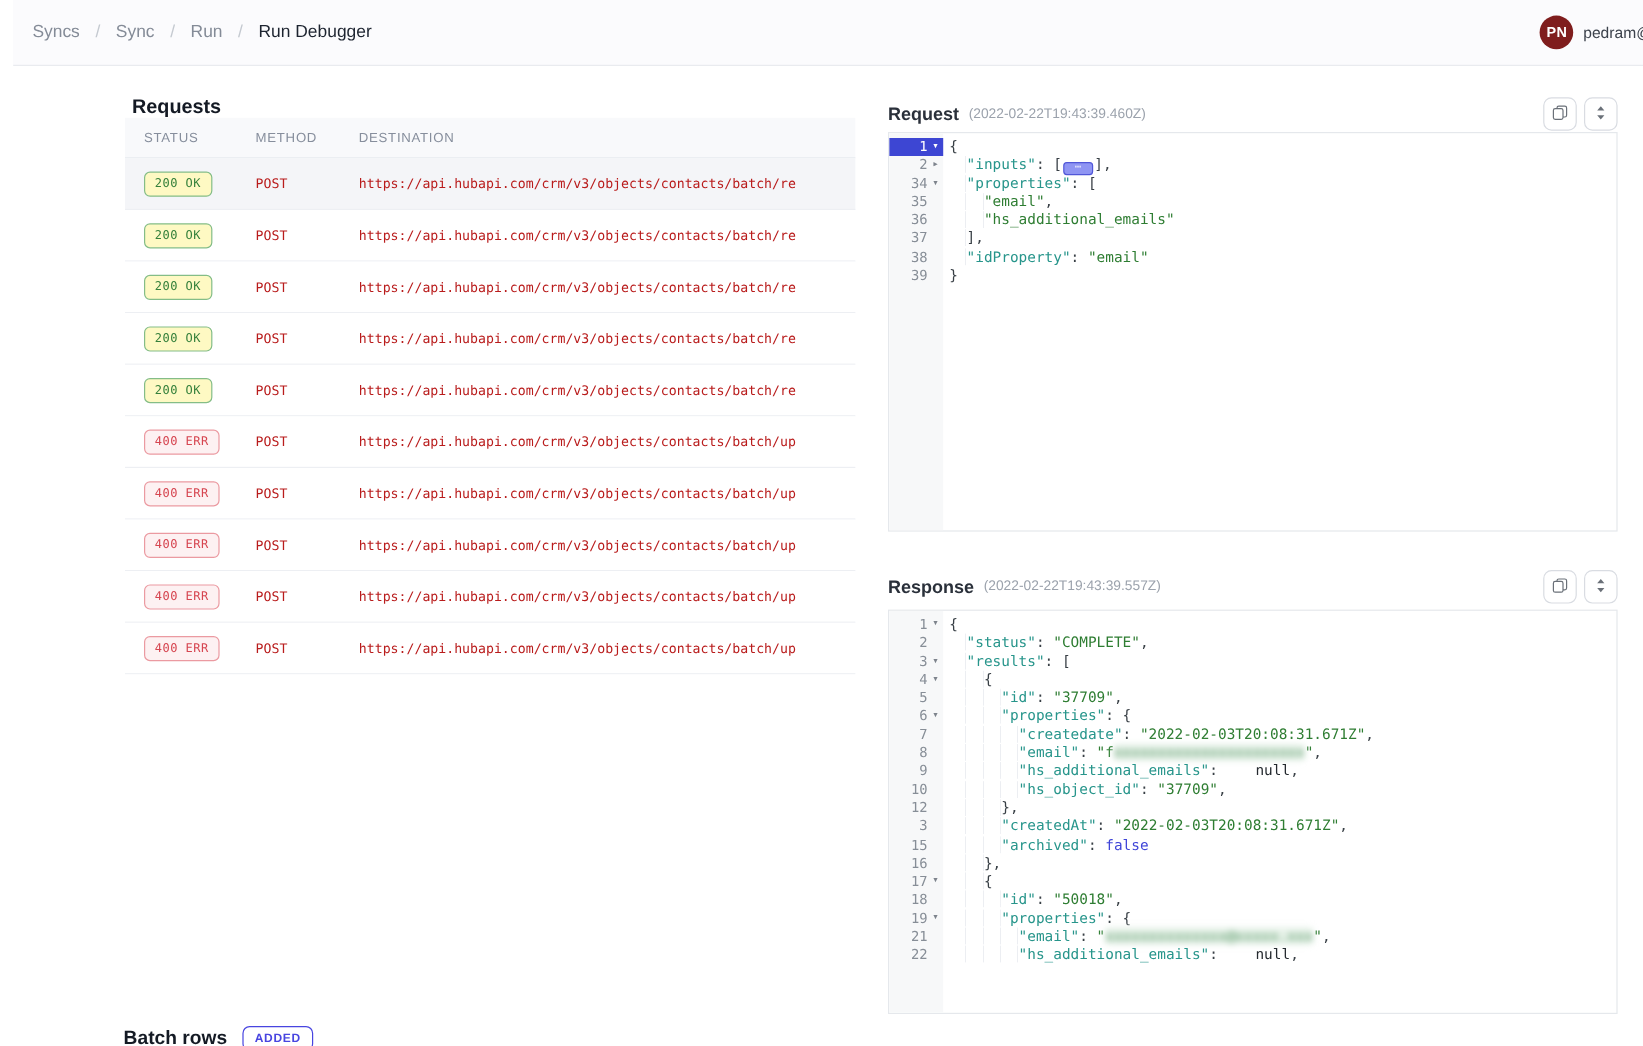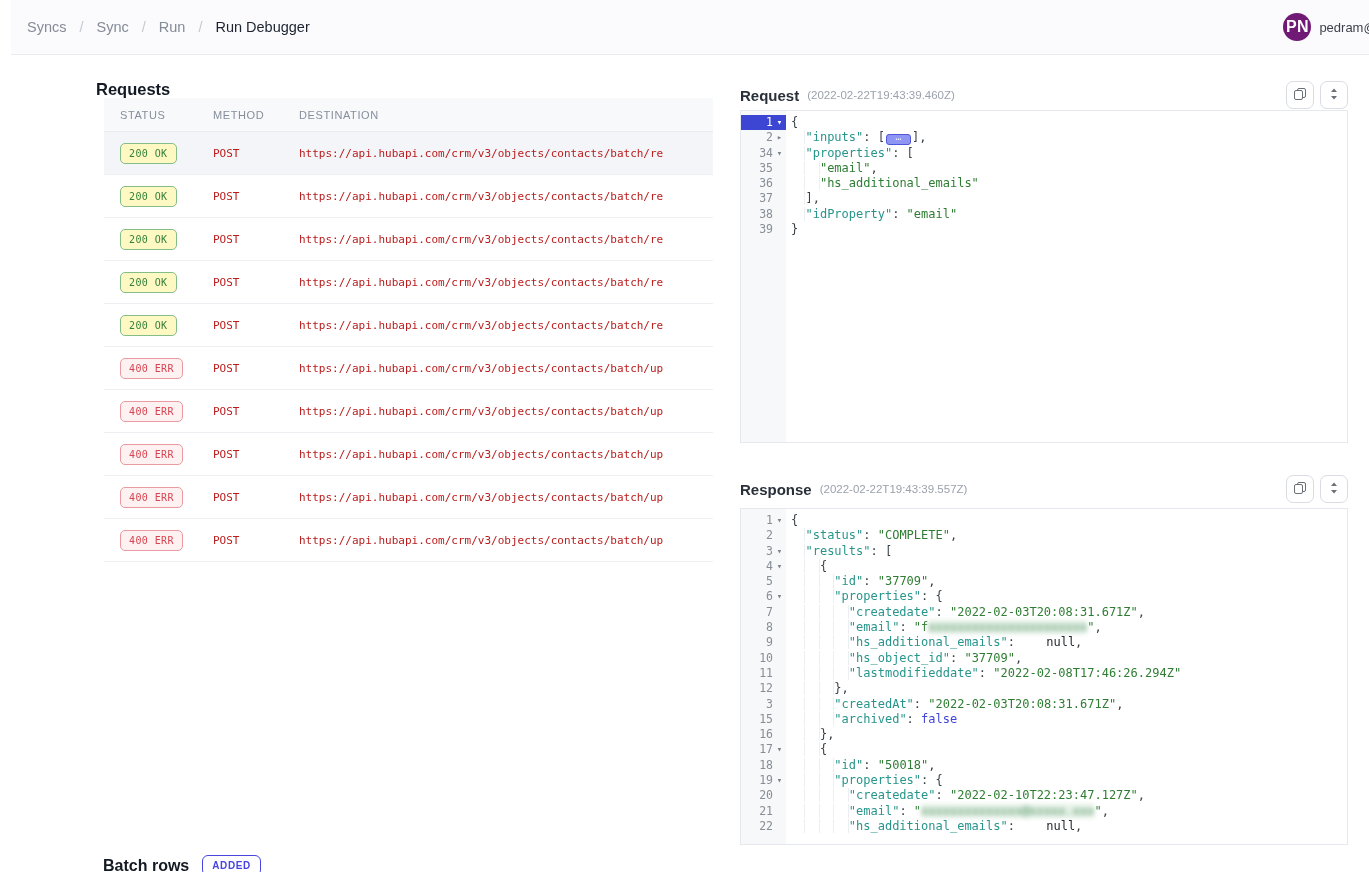--- a/index.html
+++ b/index.html
@@ -9,27 +9,27 @@
   
   .top-header { position:absolute; left:11px; top:0; width:1369px; height:55px;
     background:#fbfbfd; border-bottom:1px solid #e9ebef;
     display:flex; align-items:center; padding:0 16px; }
   .breadcrumb { display:flex; align-items:center; gap:13px; font-size:14.5px; }
   .bc-link { color:#848b97; cursor:pointer; }
   .bc-sep  { color:#c4c9d0; }
   .bc-current { color:#1d2430; }
   .user-menu { margin-left:auto; display:flex; align-items:center; gap:8px;
     white-space:nowrap; margin-right:-30px; }
-  .avatar { width:28px; height:28px; border-radius:50%; background:#701a75;
-    color:#fff; font-size:16px; font-weight:bold; display:flex;
+  .avatar { width:28px; height:28px; border-radius:50%; background:#7f1d1d;
+    color:#fff; font-size:12px; font-weight:bold; display:flex;
     align-items:center; justify-content:center; letter-spacing:.3px; }
   .user-email { font-size:13px; color:#3c424c; }
 
   
-  .requests-title { position:absolute; left:96px; top:80px; font-size:16.5px;
+  .requests-title { position:absolute; left:110px; top:80px; font-size:16.5px;
     font-weight:600; color:#141a24; }
   .requests-table { position:absolute; left:104px; top:98px; width:609px;
     overflow:hidden; }
   .thead { display:grid; grid-template-columns:93px 86px 1fr;
     padding-left:16px; height:34px; align-items:center; background:#f8f9fb;
     border-bottom:1px solid #e8ebef; }
   .th { font-size:11px; color:#868e9c; letter-spacing:.6px; }
   .trow { display:grid; grid-template-columns:93px 86px 1fr; padding-left:16px;
     height:43px; align-items:center; border-bottom:1px solid #edeff3;
     background:#fff; cursor:pointer; }
@@ -346,27 +346,20 @@
     </div>
     <div class="code-line">
       <div class="gutter">
         <span class="line-num">10</span>
         <span class="fold-marker"></span>
       </div>
       <pre class="code-text"><span class="tk-ws">        </span><span class="tk-key">"hs_object_id"</span><span class="tk-p">: </span><span class="tk-str">"37709"</span><span class="tk-p">,</span></pre>
     </div>
     <div class="code-line">
       <div class="gutter">
-        <span class="line-num">11</span>
-        <span class="fold-marker"></span>
-      </div>
-      <pre class="code-text"><span class="tk-ws">        </span><span class="tk-key">"lastmodifieddate"</span><span class="tk-p">: </span><span class="tk-str">"2022-02-08T17:46:26.294Z"</span></pre>
-    </div>
-    <div class="code-line">
-      <div class="gutter">
         <span class="line-num">12</span>
         <span class="fold-marker"></span>
       </div>
       <pre class="code-text"><span class="tk-ws">      </span><span class="tk-p">},</span></pre>
     </div>
     <div class="code-line">
       <div class="gutter">
         <span class="line-num">3</span>
         <span class="fold-marker"></span>
       </div>
@@ -402,27 +395,20 @@
     </div>
     <div class="code-line">
       <div class="gutter">
         <span class="line-num">19</span>
         <span class="fold-marker">▾</span>
       </div>
       <pre class="code-text"><span class="tk-ws">      </span><span class="tk-key">"properties"</span><span class="tk-p">: {</span></pre>
     </div>
     <div class="code-line">
       <div class="gutter">
-        <span class="line-num">20</span>
-        <span class="fold-marker"></span>
-      </div>
-      <pre class="code-text"><span class="tk-ws">        </span><span class="tk-key">"createdate"</span><span class="tk-p">: </span><span class="tk-str">"2022-02-10T22:23:47.127Z"</span><span class="tk-p">,</span></pre>
-    </div>
-    <div class="code-line">
-      <div class="gutter">
         <span class="line-num">21</span>
         <span class="fold-marker"></span>
       </div>
       <pre class="code-text"><span class="tk-ws">        </span><span class="tk-key">"email"</span><span class="tk-p">: </span><span class="tk-str">"</span><span class="redacted">xxxxxxxxxxxxxx@xxxxx.xxx</span><span class="tk-str">"</span><span class="tk-p">,</span></pre>
     </div>
     <div class="code-line">
       <div class="gutter">
         <span class="line-num">22</span>
         <span class="fold-marker"></span>
       </div>

